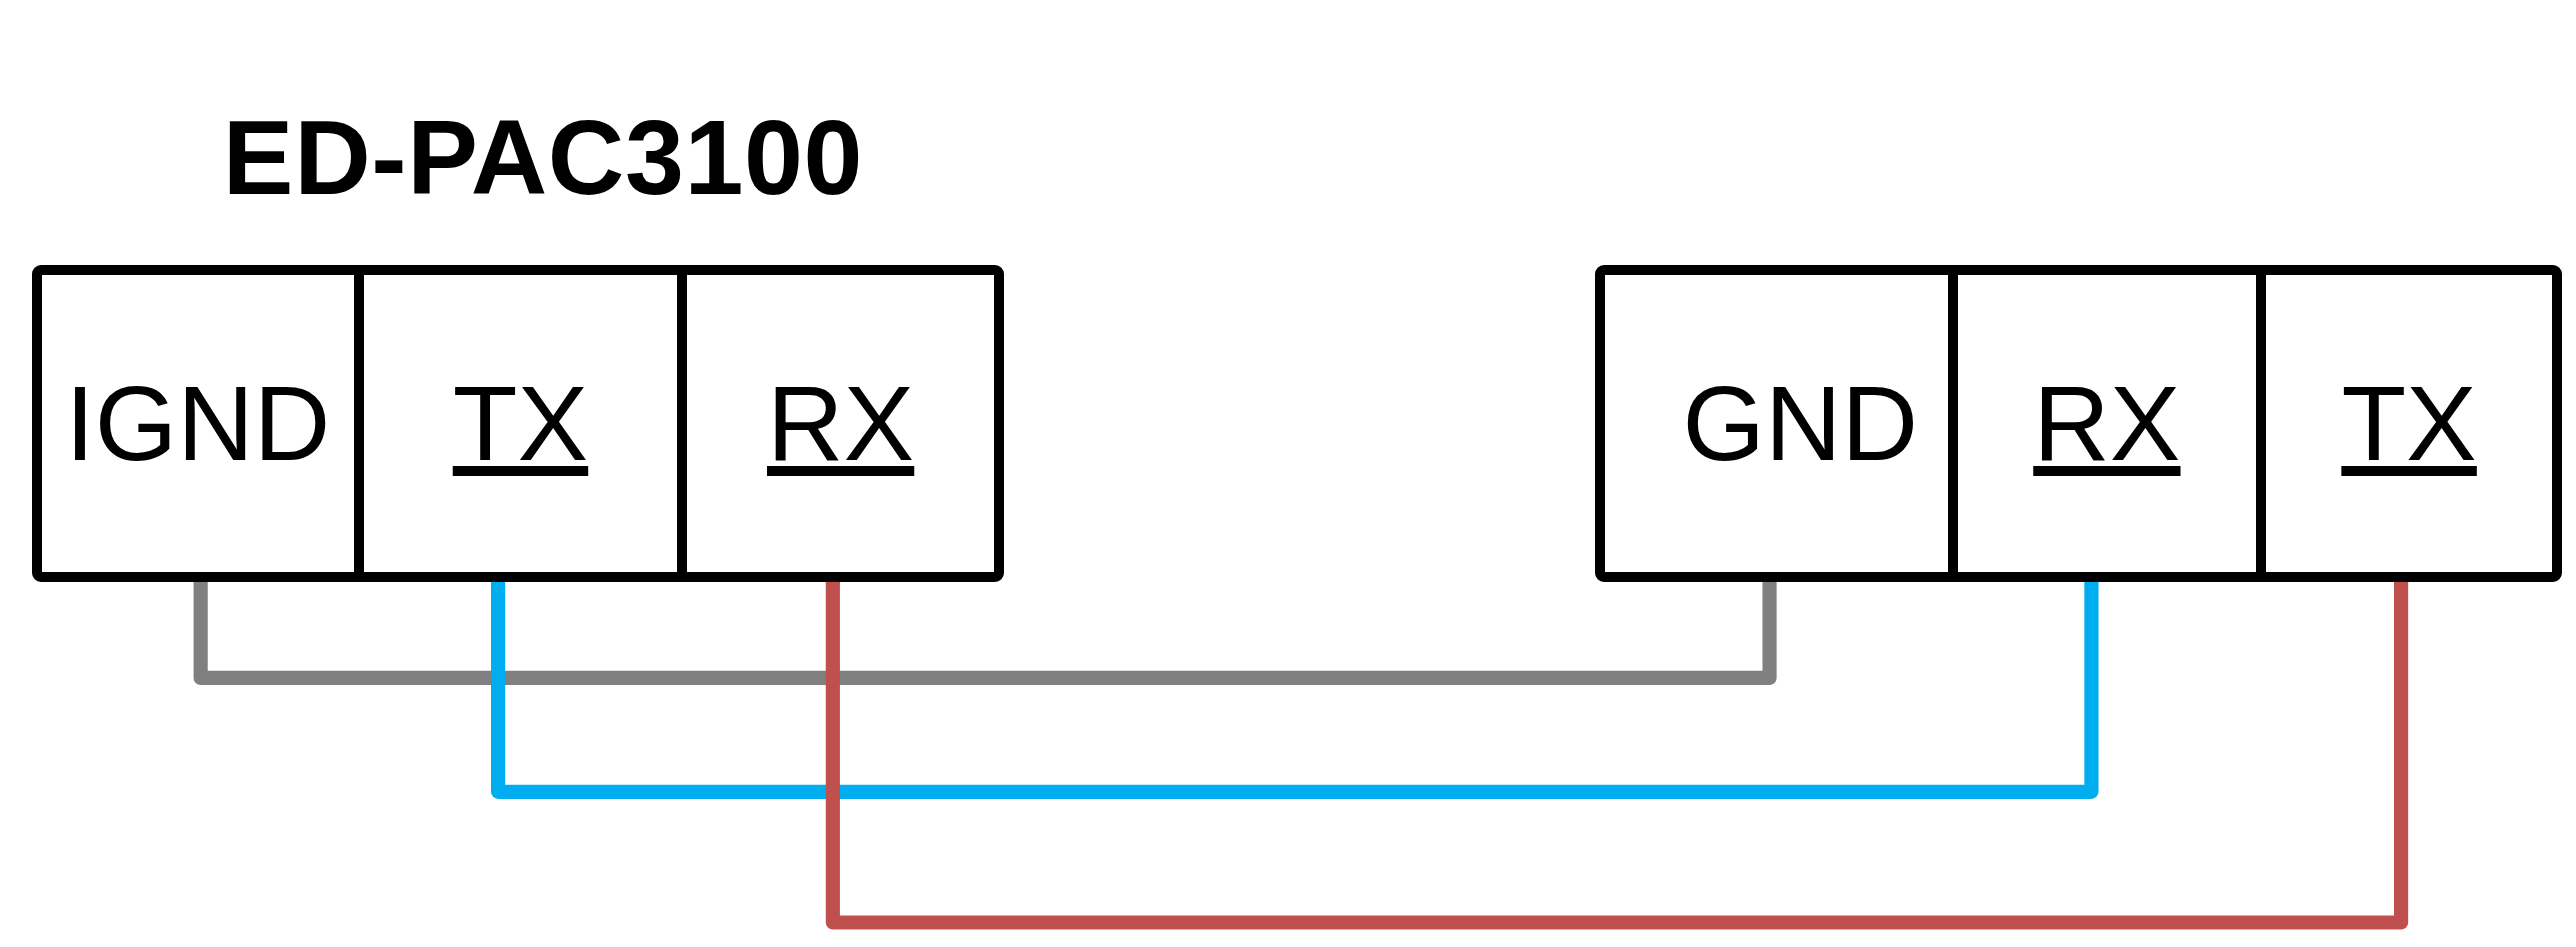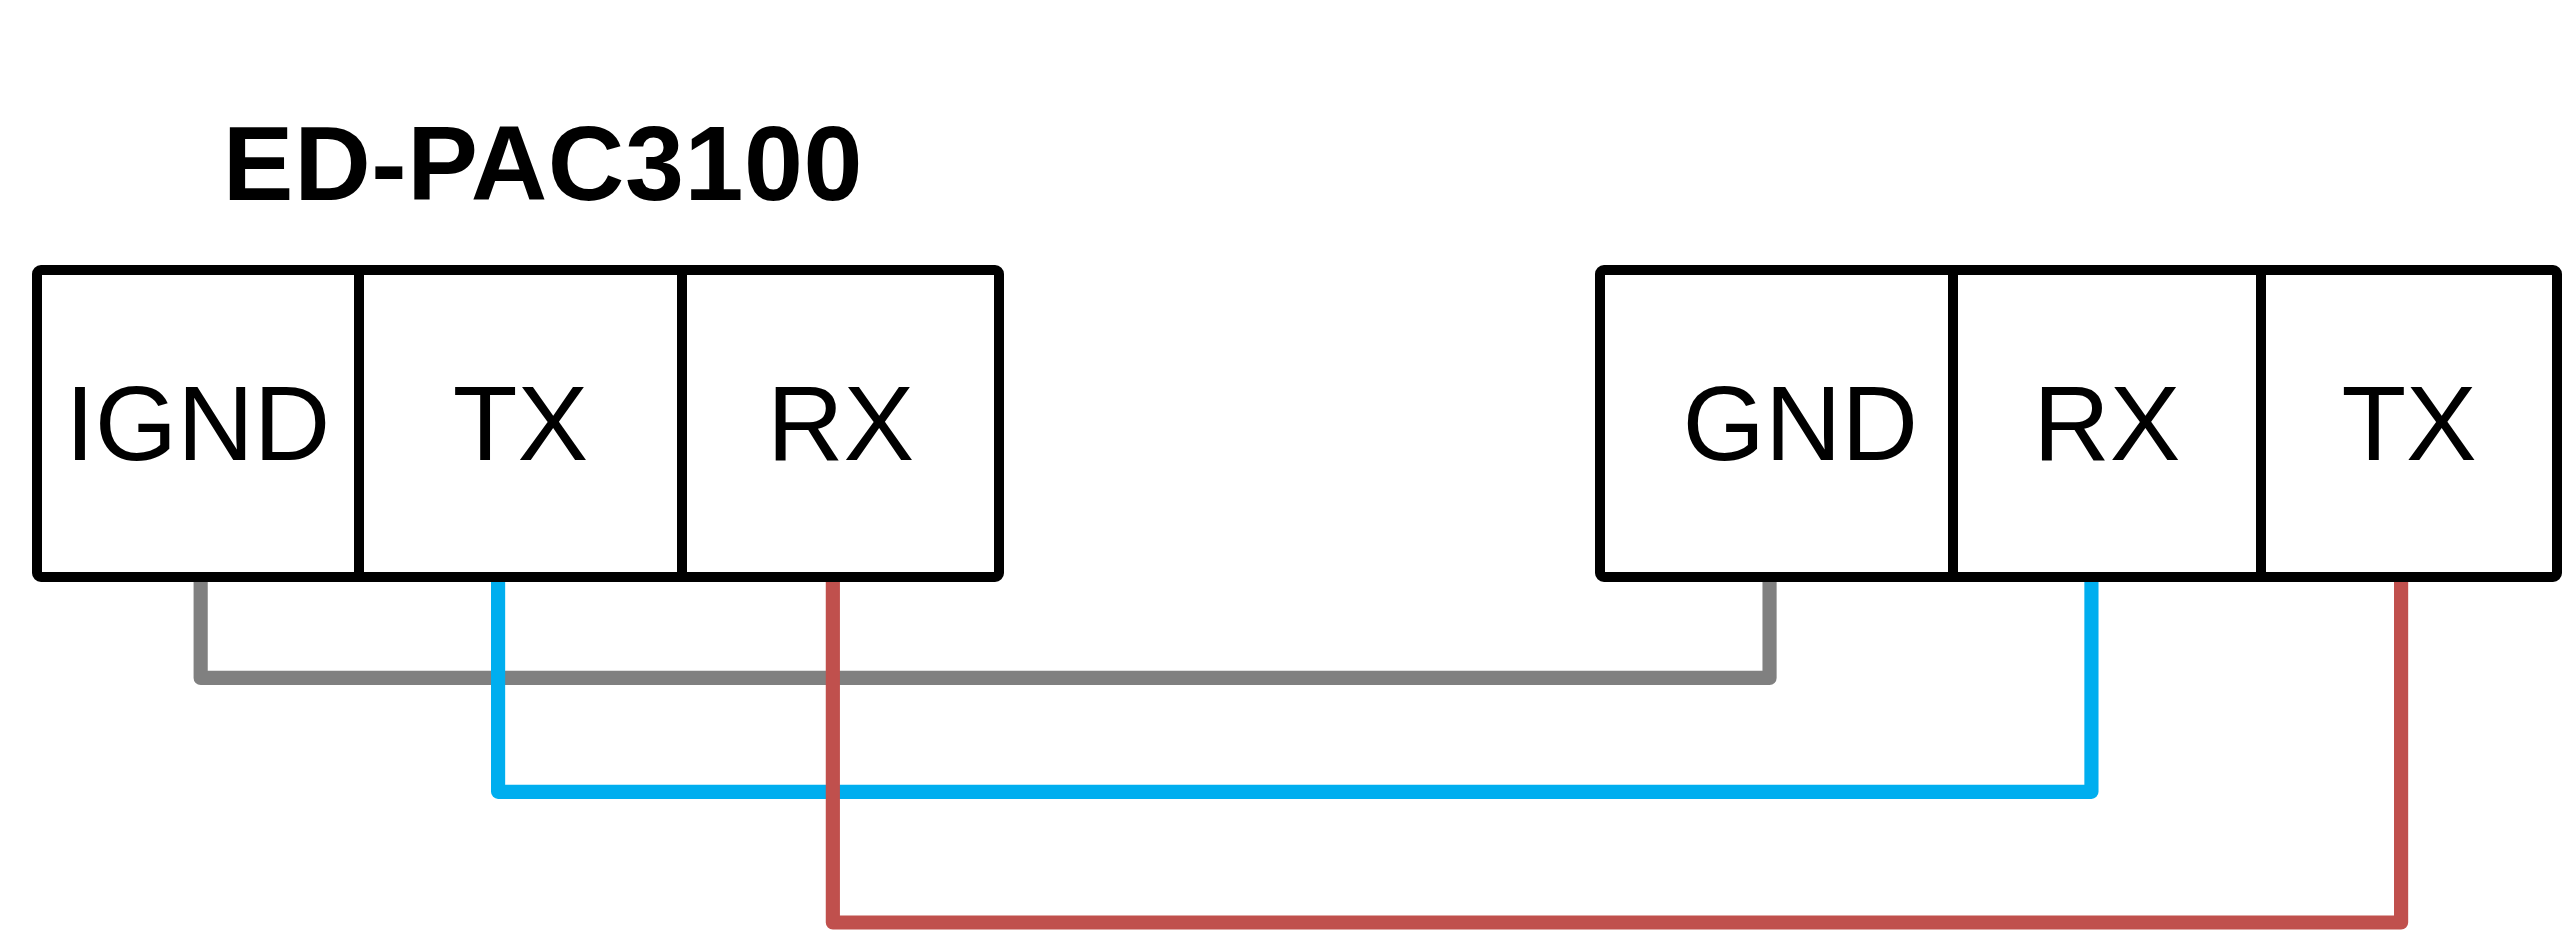--- a/index.html
+++ b/index.html
@@ -13,21 +13,21 @@
     position: relative;
     overflow: hidden;
     font-family: "Liberation Sans", sans-serif;
   }
   .stage {
     position: absolute;
     inset: 0;
   }
   .device-title {
     position: absolute;
-    top: 100px;
+    top: 94px;
     transform: translateX(-50%);
     font-size: 106px;
     line-height: 1.2;
     font-weight: bold;
     color: #000000;
     white-space: nowrap;
     letter-spacing: 0.6px;
   }
   .device-title.left  { left: 543px; }
   .device-title.right { left: 2085px; }
@@ -45,21 +45,21 @@
   }
   .terminal-block.left  { left: 32px;   width: 972px; }
   .terminal-block.right { left: 1595px; width: 967px; }
 
   .pin-cell {
     display: flex;
     align-items: center;
     justify-content: center;
     box-sizing: border-box;
   }
-  .pin-cell + .pin-cell { border-left: 10.3px solid #000000; }
+  .pin-cell + .pin-cell { border-left: 10.3px solid #000000; text-decoration: underline; }
 
   .pin-label {
     font-size: 106px;
     color: #000000;
     white-space: nowrap;
   }
 
   svg.wires {
     position: absolute;
     inset: 0;

